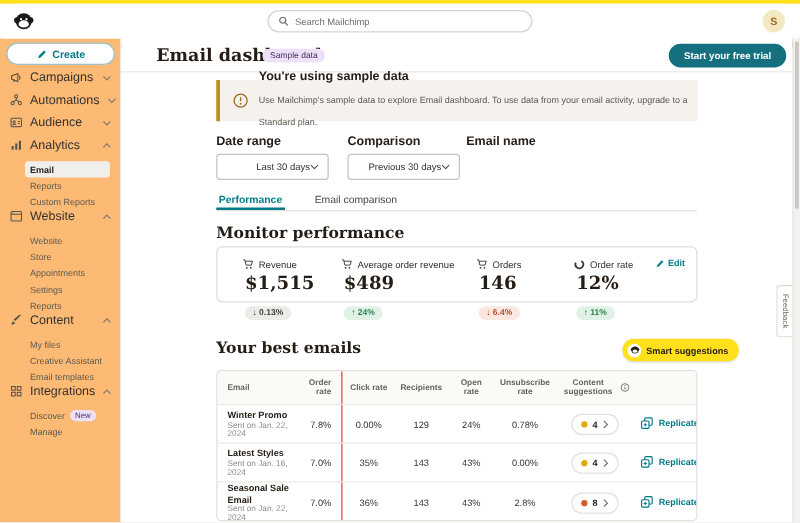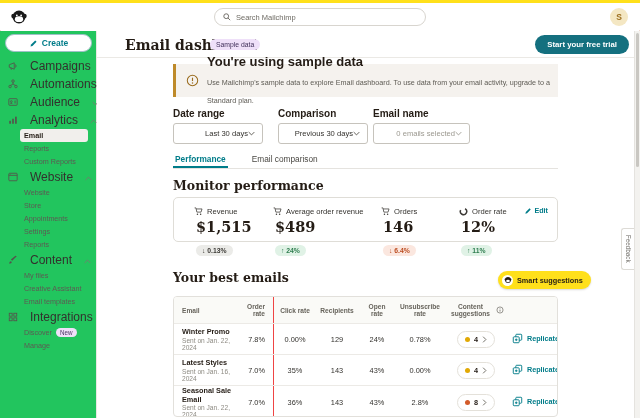--- a/index.html
+++ b/index.html
@@ -14,28 +14,28 @@
             border-bottom:5px solid #c2410c;border-radius:9px; }
   .logo { position:absolute; left:10px; top:5px; width:18px; height:18px; }
   .search { position:absolute; left:50%; transform:translateX(-50%); top:5px; width:212px; height:18px;
             border:1px solid #d8d5cf; border-radius:9px; background:#fff; display:flex; align-items:center;
             gap:5px; padding:0 8px; color:#6e6b64; font-size:7.5px; }
   .avatar { position:absolute; right:12px; top:5px; width:18px; height:18px; border-radius:50%;
             background:#f4e7c3; color:#9c6f1f; font-size:8.5px; font-weight:bold;
             display:flex; align-items:center; justify-content:center; }
 
   
-  .sidebar { position:absolute; left:0; top:31px; width:97px; bottom:0; background:#22c55e;
+  .sidebar { position:absolute; left:0; top:31px; width:97px; bottom:0; background:#fdba74;
              border-right:1px solid #eae8e4; }
   .create-btn { position:absolute; left:5px; top:3px; width:87px; height:18px; border:1px solid #9fc1c6;
                 border-radius:10px; background:#fff; color:#007C89; font-size:8.5px; font-weight:bold;
                 display:flex; align-items:center; justify-content:center; gap:4px; cursor:pointer; }
   .nav { position:absolute; left:0; top:26px; right:0; }
-  .navsec { height:18px; display:flex; align-items:center; padding:0 7px 0 8px; gap:12px;
-            font-size:12px; color:#33312d; cursor:pointer; }
+  .navsec { height:18px; display:flex; align-items:flex-start; padding:0 7px 0 8px; gap:6px;
+            font-size:10px; color:#33312d; cursor:pointer; }
   .navsec .chev { margin-left:auto; color:#7a776f; }
   .navsec .ic { color:#55524b; display:flex; }
   .navsub { height:13px; display:flex; align-items:center; padding-left:24px; font-size:7.2px;
             color:#5d5a53; cursor:pointer; }
   .navsub.active { font-weight:bold; color:#241c15; background:#f1efec; border-radius:3px;
                    margin:0 8px 0 20px; padding-left:4px; }
   .newbadge { background:#efe0f9; color:#4a3662; font-size:6.3px; border-radius:6px;
               padding:1px 4px; margin-left:4px; }
 
   
@@ -43,21 +43,21 @@
   .pagehead { position:absolute; left:0; right:0; top:0; height:27px; border-bottom:1px solid #ebe9e5; }
   .pagetitle { position:absolute; left:28px; top:6px; font-size:14px; font-weight:bold; }
   .samplebadge { position:absolute; left:113px; top:8px; background:#efe0f9; color:#41305a;
                  font-size:6.8px; border-radius:8px; padding:2px 6px; }
   .trialbtn { position:absolute; right:5px; top:4px; height:19px; padding:0 12px; border:none;
               border-radius:10px; background:#14707f; color:#fff; font-size:7.8px; font-weight:bold;
               display:flex; align-items:center; cursor:pointer; }
 
   .banner { position:absolute; left:76px; top:33px; width:385px; height:33px; background:#f5f2ee;
             border-left:3px solid #be8a2a; display:flex; align-items:center; gap:8px; padding-left:10px; }
-  .banner .btxt b { display:block; font-size:13px; color:#241c15; margin-bottom:2px; }
+  .banner .btxt b { display:block; font-size:10px; color:#241c15; margin-bottom:2px; }
   .banner .btxt span { font-size:7.2px; color:#5d5a53; }
   .bannericon { color:#9a6c1e; display:flex; }
 
   .filter { position:absolute; top:77px; }
   .filter label { display:block; font-size:10px; font-weight:bold; color:#241c15; margin-bottom:4px; }
   .select { height:21px; border:1px solid #c6c3bc; border-radius:3px; background:#fff; display:flex;
             align-items:center; justify-content:flex-end; padding:0 7px; font-size:7.6px;
             color:#33312d; cursor:pointer; }
   .select.muted { color:#9b988f; }
   .f1 { left:76px; width:90px; } .f2 { left:181px; width:90px; } .f3 { left:276px; width:97px; }
@@ -334,26 +334,20 @@
       <label>Comparison</label>
       <div class="select">
         <span>Previous 30 days</span>
         <span><svg width="7" height="5" viewBox="0 0 10 7">
               <polyline points="1,1.5 5,5.5 9,1.5" fill="none" stroke="#55524b" stroke-width="1.3"></polyline>
             </svg></span>
       </div>
     </div>
     <div class="filter f3">
       <label>Email name</label>
-      <div class="select muted">
-        <span>0 emails selected</span>
-        <span><svg width="7" height="5" viewBox="0 0 10 7">
-              <polyline points="1,1.5 5,5.5 9,1.5" fill="none" stroke="#9b988f" stroke-width="1.3"></polyline>
-            </svg></span>
-      </div>
     </div>
 
     <div class="tabs">
       <div class="tab active">Performance</div>
       <div class="tab">Email comparison</div>
     </div>
 
     <h2 class="h-monitor serif">Monitor performance</h2>
 
     <section class="statscard">

